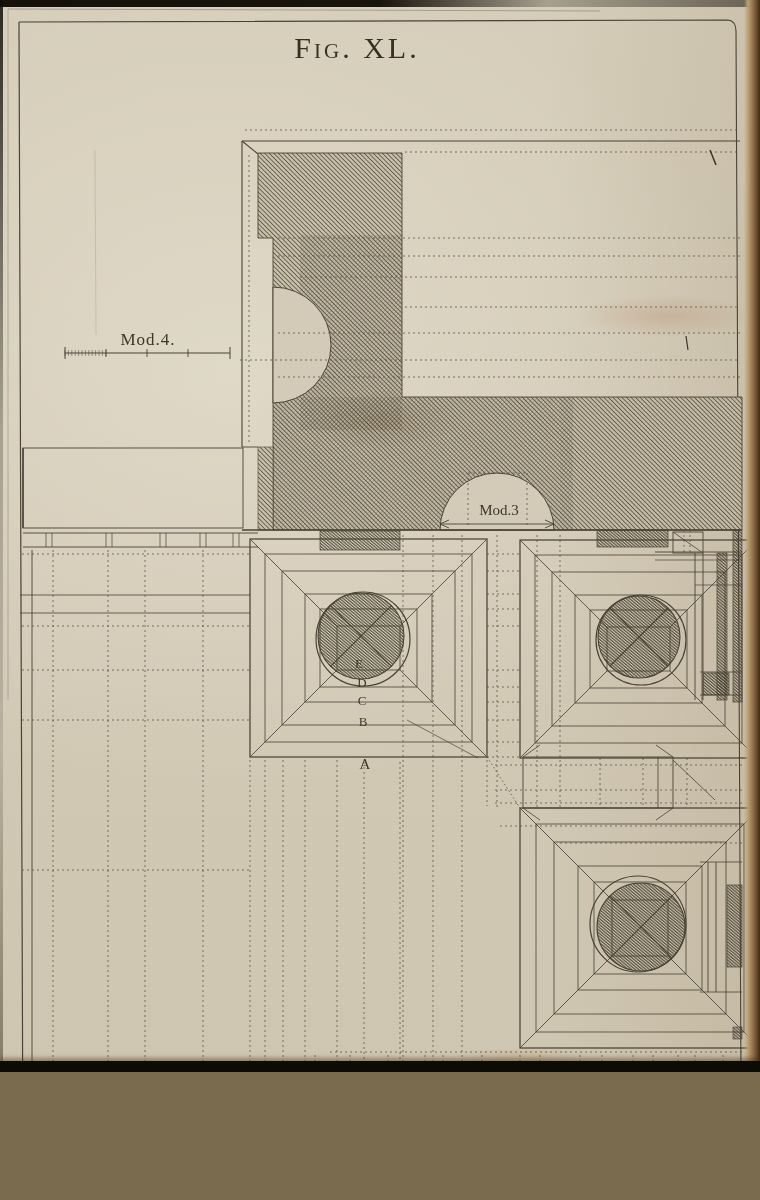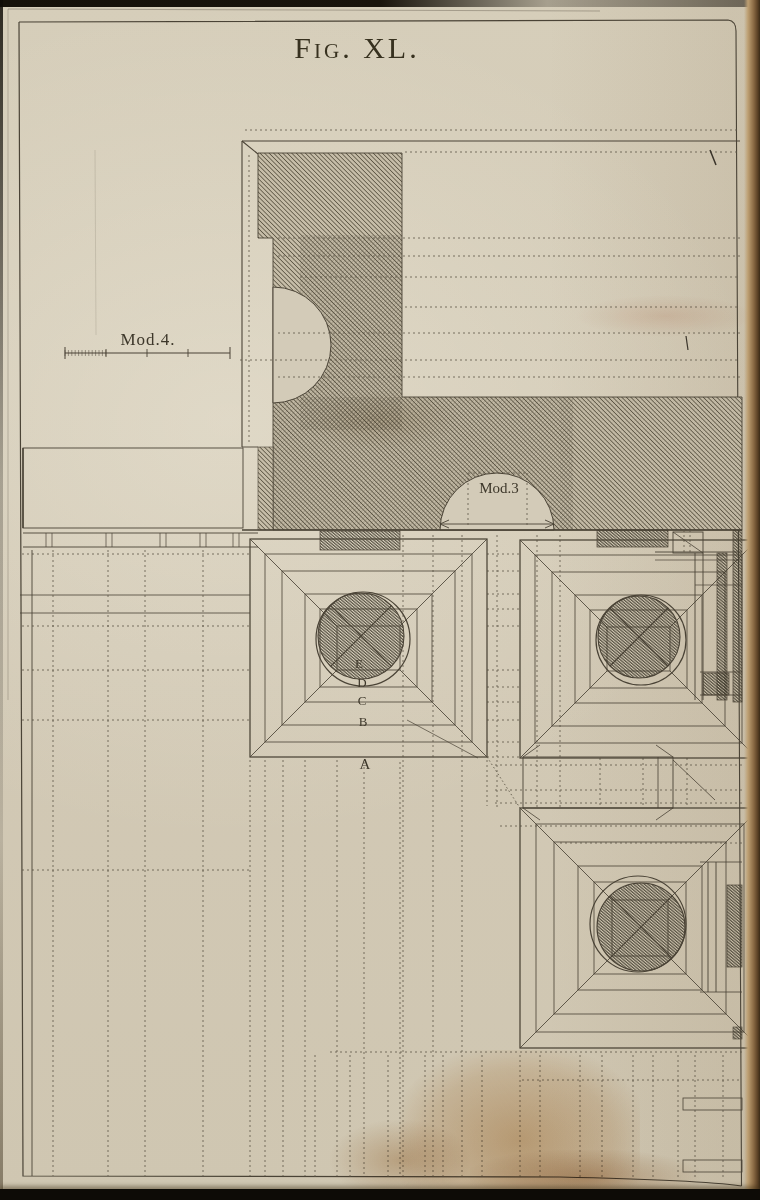--- a/index.html
+++ b/index.html
@@ -1,17 +1,17 @@
 <!DOCTYPE html>
 <html><head>
 <meta charset="utf-8">
 <style>
   html,body{margin:0;padding:0;background:#7a6a4e;}
   .plate-wrap{
-    position:relative;width:760px;height:1200px;overflow:hidden;
+    position:relative;width:760px;height:1072px;overflow:hidden;
     font-family:"Liberation Serif","DejaVu Serif",serif;
     background:
       radial-gradient(ellipse 900px 700px at 30% 35%, rgba(255,252,240,.28), rgba(255,252,240,0) 60%),
       linear-gradient(to right, rgba(120,95,60,0) 72%, rgba(120,95,60,.10) 96%),
       linear-gradient(180deg,#d6ceba,#d2c9b5 55%,#cfc6b1);
   }
   svg.plate{position:absolute;left:0;top:0;}
   .lbl{position:absolute;color:#3d372a;transform:translate(-50%,-50%);white-space:nowrap;}
   .title{font-size:30px;letter-spacing:3px;font-variant:small-caps;color:#37311f;}
   .mod{font-size:17px;letter-spacing:1px;}
@@ -257,21 +257,21 @@
   </svg>
 
   <div class="stain s1"></div>
   <div class="stain s2"></div>
   <div class="stain s3"></div>
   <div class="stain s4"></div>
   <div class="stain s5"></div>
 
   <span class="lbl title" style="left:357px;top:48px;">Fig. XL.</span>
   <span class="lbl mod" style="left:148px;top:340px;">Mod.4.</span>
-  <span class="lbl mod3" style="left:499px;top:488px;">Mod.3</span>
+  <span class="lbl mod3" style="left:499px;top:510px;">Mod.3</span>
   <span class="lbl step step-a" style="left:365px;top:764px;">A</span>
   <span class="lbl step" style="left:363px;top:722px;">B</span>
   <span class="lbl step" style="left:362px;top:701px;">C</span>
   <span class="lbl step" style="left:362px;top:683px;">D</span>
   <span class="lbl step" style="left:359px;top:664px;">E</span>
 
   <div class="edge-top"></div>
   <div class="edge-left"></div>
   <div class="edge-right"></div>
   <div class="edge-bottom"></div>

